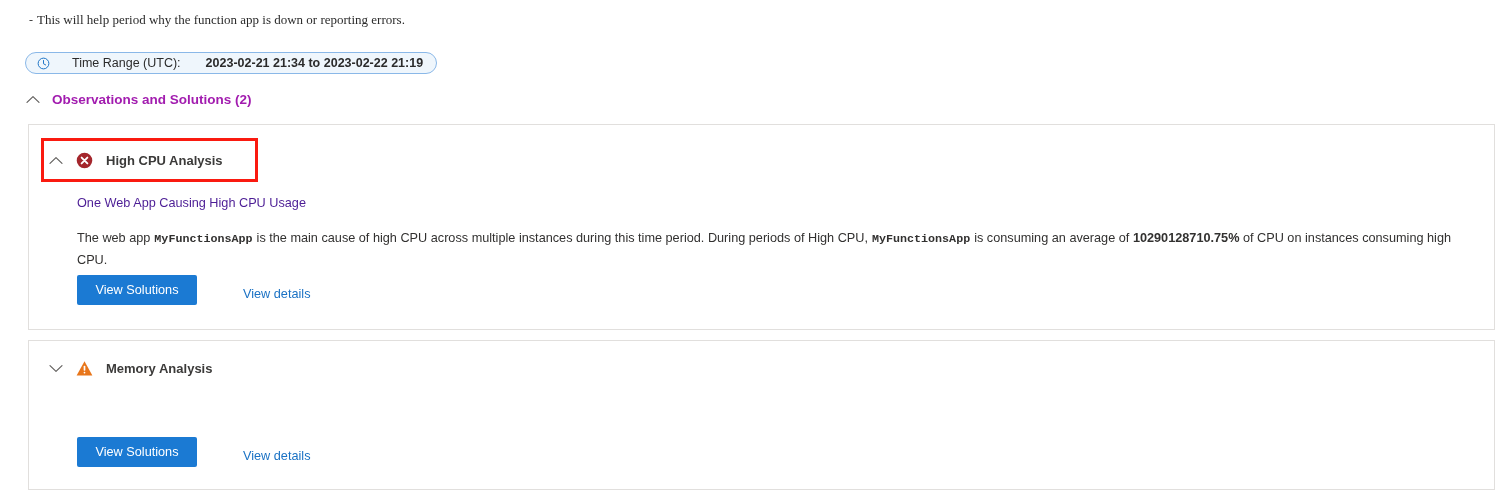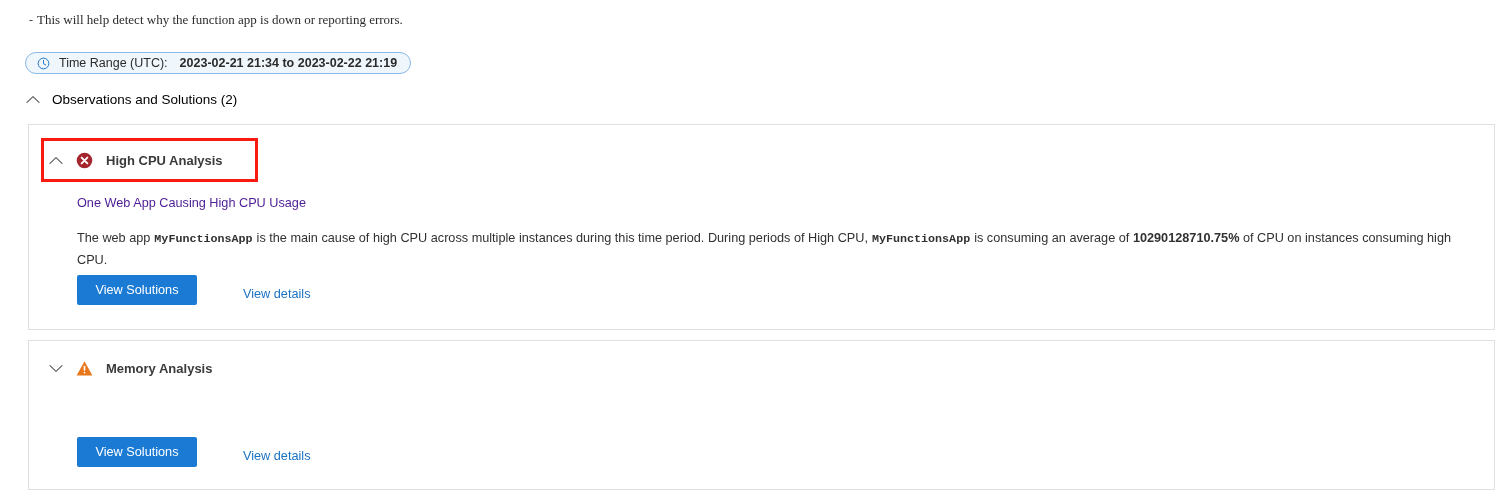--- a/index.html
+++ b/index.html
@@ -51,21 +51,21 @@
 
   
   .timerange-pill {
     position: absolute;
     left: 25px;
     top: 52px;
     height: 22px;
     box-sizing: border-box;
     display: inline-flex;
     align-items: center;
-    gap: 9px;
+    gap: 22px;
     padding: 0 13px 0 11px;
     border: 1px solid #8ab8e8;
     border-radius: 12px;
     background: #eff6fc;
     font-size: 12.5px;
     color: #2b2b2b;
     white-space: nowrap;
   }
   .clock-icon {
     width: 13px;
@@ -87,22 +87,22 @@
     white-space: nowrap;
   }
   .chev {
     width: 14px;
     height: 9px;
     display: block;
     flex: 0 0 auto;
   }
   .section-title {
     font-size: 13.5px;
-    font-weight: normal;
-    color: #000000;
+    font-weight: bold;
+    color: #a21caf;
   }
 
   
   .card {
     position: absolute;
     left: 28px;
     width: 1467px;
     box-sizing: border-box;
     border: 1px solid #e1dfdd;
     background: #ffffff;
@@ -209,21 +209,21 @@
     padding: 4px 2px;
   }
 </style>
 </head>
 <body>
 
 <div class="page">
 
   <div class="header-row">
     <span class="title-dash">-</span>
-    <span class="page-subtitle">This will help detect why the function app is down or reporting errors.</span>
+    <span class="page-subtitle">This will help period why the function app is down or reporting errors.</span>
   </div>
 
   <div class="timerange-pill">
     <svg class="clock-icon" viewBox="0 0 16 16">
       <circle cx="8" cy="8" r="6.6" fill="none" stroke="#1b72c4" stroke-width="1.2"></circle>
       <path d="M8 4.3 V8.3 L10.7 9.8" fill="none" stroke="#1b72c4" stroke-width="1.2" stroke-linecap="round"></path>
     </svg>
     <span class="tr-label">Time Range (UTC):</span>
     <span class="tr-value">2023-02-21 21:34 to 2023-02-22 21:19</span>
   </div>

